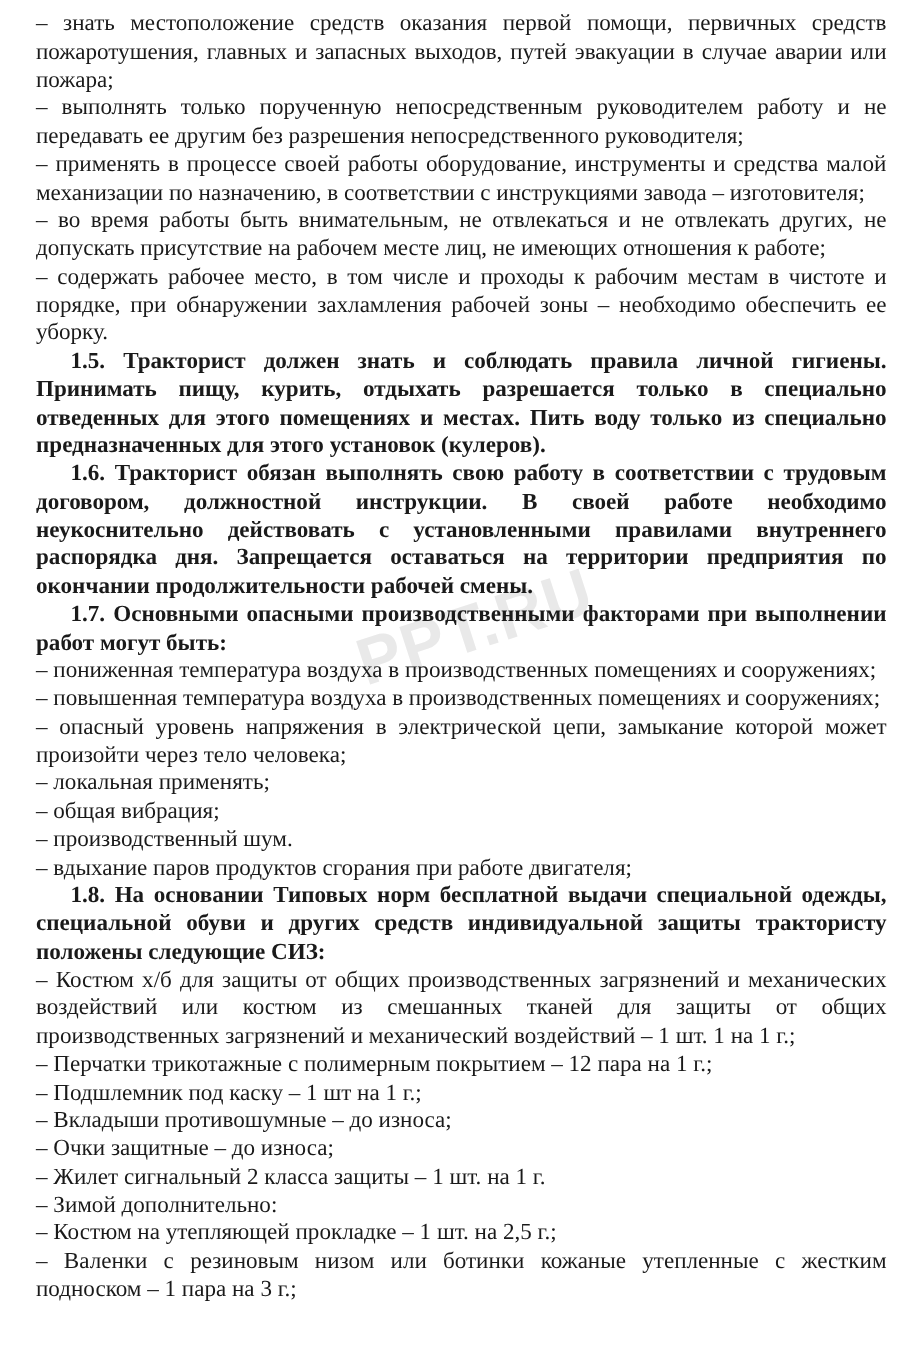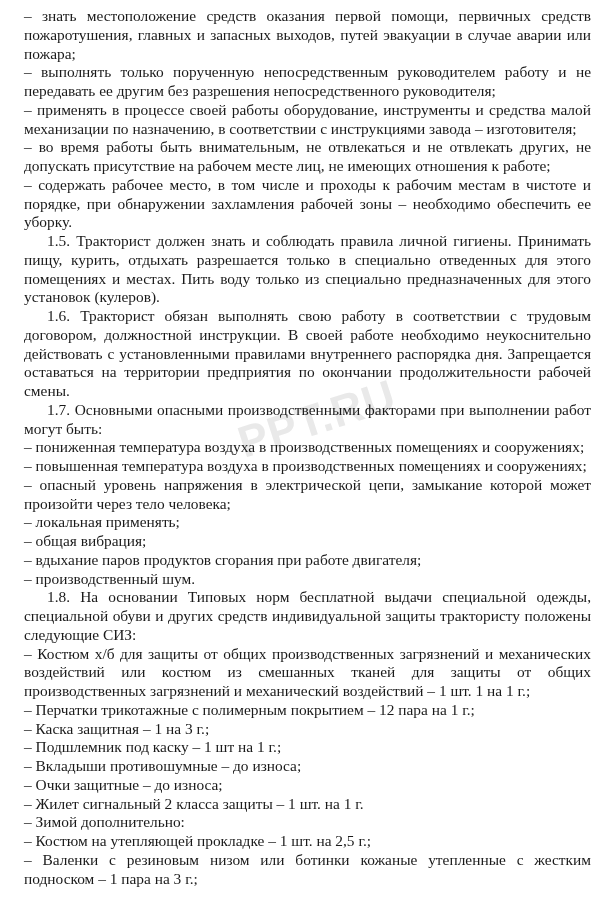--- a/index.html
+++ b/index.html
@@ -23,20 +23,21 @@
     line-height: 18.75px;
     color: #1a1a1a;
     text-align: justify;
   }
   .p {
     margin: 0;
     padding: 0;
   }
   .p.indent {
     text-indent: 23px;
+    font-weight: bold;
   }
   .bullet {
     margin: 0;
   }
   .watermark {
     position: absolute;
     left: 232px;
     top: 420px;
     font-family: "Liberation Sans", "DejaVu Sans", sans-serif;
     font-weight: bold;
@@ -62,26 +63,25 @@
   <p class="p bullet">– во время работы быть внимательным, не отвлекаться и не отвлекать других, не допускать присутствие на рабочем месте лиц, не имеющих отношения к работе;</p>
   <p class="p bullet">– содержать рабочее место, в том числе и проходы к рабочим местам в чистоте и порядке, при обнаружении захламления рабочей зоны – необходимо обеспечить ее уборку.</p>
   <p class="p indent">1.5. Тракторист должен знать и соблюдать правила личной гигиены. Принимать пищу, курить, отдыхать разрешается только в специально отведенных для этого помещениях и местах. Пить воду только из специально предназначенных для этого установок (кулеров).</p>
   <p class="p indent">1.6. Тракторист обязан выполнять свою работу в соответствии с трудовым договором, должностной инструкции. В своей работе необходимо неукоснительно действовать с установленными правилами внутреннего распорядка дня. Запрещается оставаться на территории предприятия по окончании продолжительности рабочей смены.</p>
   <p class="p indent">1.7. Основными опасными производственными факторами при выполнении работ могут быть:</p>
   <p class="p bullet">–  пониженная температура воздуха в производственных помещениях и сооружениях;</p>
   <p class="p bullet">–  повышенная температура воздуха в производственных помещениях и сооружениях;</p>
   <p class="p bullet">– опасный уровень напряжения в электрической цепи, замыкание которой может произойти через тело человека;</p>
   <p class="p bullet">–  локальная применять;</p>
   <p class="p bullet">–  общая вибрация;</p>
+  <p class="p bullet">–  производственный шум.</p>
   <p class="p bullet">–  вдыхание паров продуктов сгорания при работе двигателя;</p>
-  <p class="p bullet">–  производственный шум.</p>
   <p class="p indent">1.8. На основании Типовых норм бесплатной выдачи специальной одежды, специальной обуви и других средств индивидуальной защиты трактористу положены следующие СИЗ:</p>
   <p class="p bullet">– Костюм х/б для защиты от общих производственных загрязнений и механических воздействий или костюм из смешанных тканей для защиты от общих производственных загрязнений и механический воздействий – 1 шт. 1 на 1 г.;</p>
   <p class="p bullet">–  Перчатки трикотажные с полимерным покрытием – 12 пара на 1 г.;</p>
-  <p class="p bullet">–  Каска защитная – 1 на 3 г.;</p>
   <p class="p bullet">–  Подшлемник под каску – 1 шт на 1 г.;</p>
   <p class="p bullet">–  Вкладыши противошумные – до износа;</p>
   <p class="p bullet">–  Очки защитные – до износа;</p>
   <p class="p bullet">–  Жилет сигнальный 2 класса защиты – 1 шт. на 1 г.</p>
   <p class="p bullet">–  Зимой дополнительно:</p>
   <p class="p bullet">–  Костюм на утепляющей прокладке – 1 шт. на 2,5 г.;</p>
   <p class="p bullet">–  Валенки с резиновым низом или ботинки кожаные утепленные с жестким подноском – 1 пара на 3 г.;</p>
 
 </div>
 

